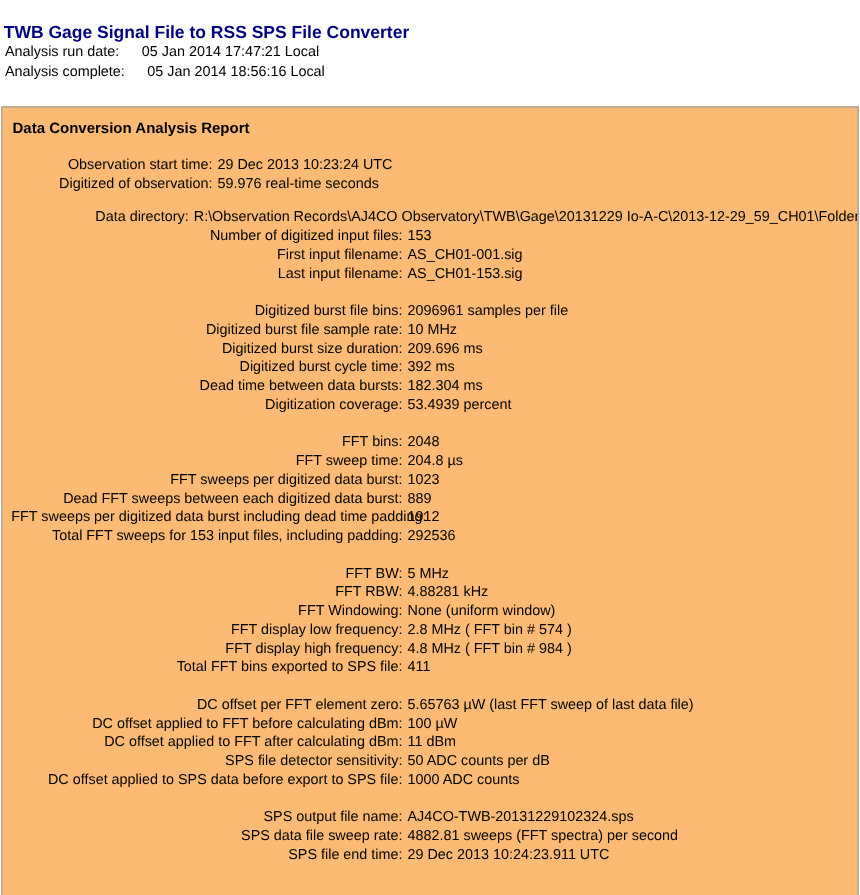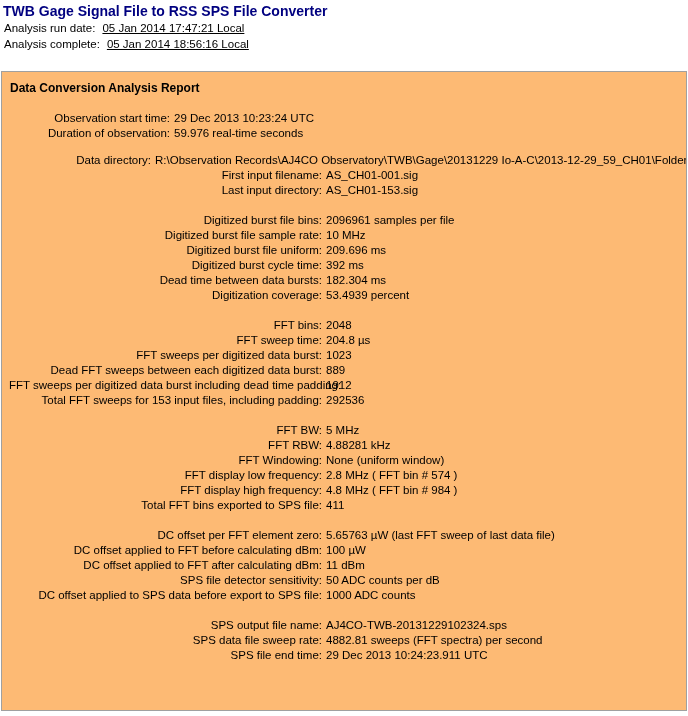--- a/index.html
+++ b/index.html
@@ -9,35 +9,35 @@
   }
   body {
     width: 688px;
     height: 716px;
     overflow: hidden;
     font-family: "Liberation Sans", sans-serif;
     font-size: 11.5px;
     color: #000000;
   }
   .top {
-    padding: 3px 0 0 3px;
+    padding: 17px 0 0 3px;
   }
   .title {
     color: var(--title-color, #000080);
     font-weight: bold;
     font-size: 14px;
     line-height: 17px;
     white-space: nowrap;
   }
   .meta {
     line-height: 16px;
     padding-left: 1px;
     white-space: nowrap;
   }
-  .meta .value { margin-left: 7px; text-decoration: underline; }
+  .meta .value { margin-left: 18px; }
 
   .report-box {
     box-sizing: border-box;
     margin: 19px 1px 0 1px;
     height: 640px;
     border: 1px solid var(--border-color, #a0a0a0);
     padding: 9px 0 0 7px;
     background: #fdba74;
     overflow: hidden;
   }
@@ -80,49 +80,53 @@
 
 <div class="report-box">
   <div class="report-heading">Data Conversion Analysis Report</div>
   <div id="sections">
       <div class="section sec-observation">
         <div class="row">
           <span class="label">Observation start time:</span>
           <span class="value">29 Dec 2013 10:23:24 UTC</span>
         </div>
         <div class="row">
-          <span class="label">Duration of observation:</span>
+          <span class="label">Digitized of observation:</span>
           <span class="value">59.976 real-time seconds</span>
         </div>
       </div>
       <div class="section sec-input-files">
         <div class="row">
           <span class="label">Data directory:</span>
           <span class="value">R:\Observation Records\AJ4CO Observatory\TWB\Gage\20131229 Io-A-C\2013-12-29_59_CH01\Folder.00001</span>
         </div>
         <div class="row">
+          <span class="label">Number of digitized input files:</span>
+          <span class="value">153</span>
+        </div>
+        <div class="row">
           <span class="label">First input filename:</span>
           <span class="value">AS_CH01-001.sig</span>
         </div>
         <div class="row">
-          <span class="label">Last input directory:</span>
+          <span class="label">Last input filename:</span>
           <span class="value">AS_CH01-153.sig</span>
         </div>
       </div>
       <div class="section sec-digitized-burst">
         <div class="row">
           <span class="label">Digitized burst file bins:</span>
           <span class="value">2096961 samples per file</span>
         </div>
         <div class="row">
           <span class="label">Digitized burst file sample rate:</span>
           <span class="value">10 MHz</span>
         </div>
         <div class="row">
-          <span class="label">Digitized burst file uniform:</span>
+          <span class="label">Digitized burst size duration:</span>
           <span class="value">209.696 ms</span>
         </div>
         <div class="row">
           <span class="label">Digitized burst cycle time:</span>
           <span class="value">392 ms</span>
         </div>
         <div class="row">
           <span class="label">Dead time between data bursts:</span>
           <span class="value">182.304 ms</span>
         </div>

